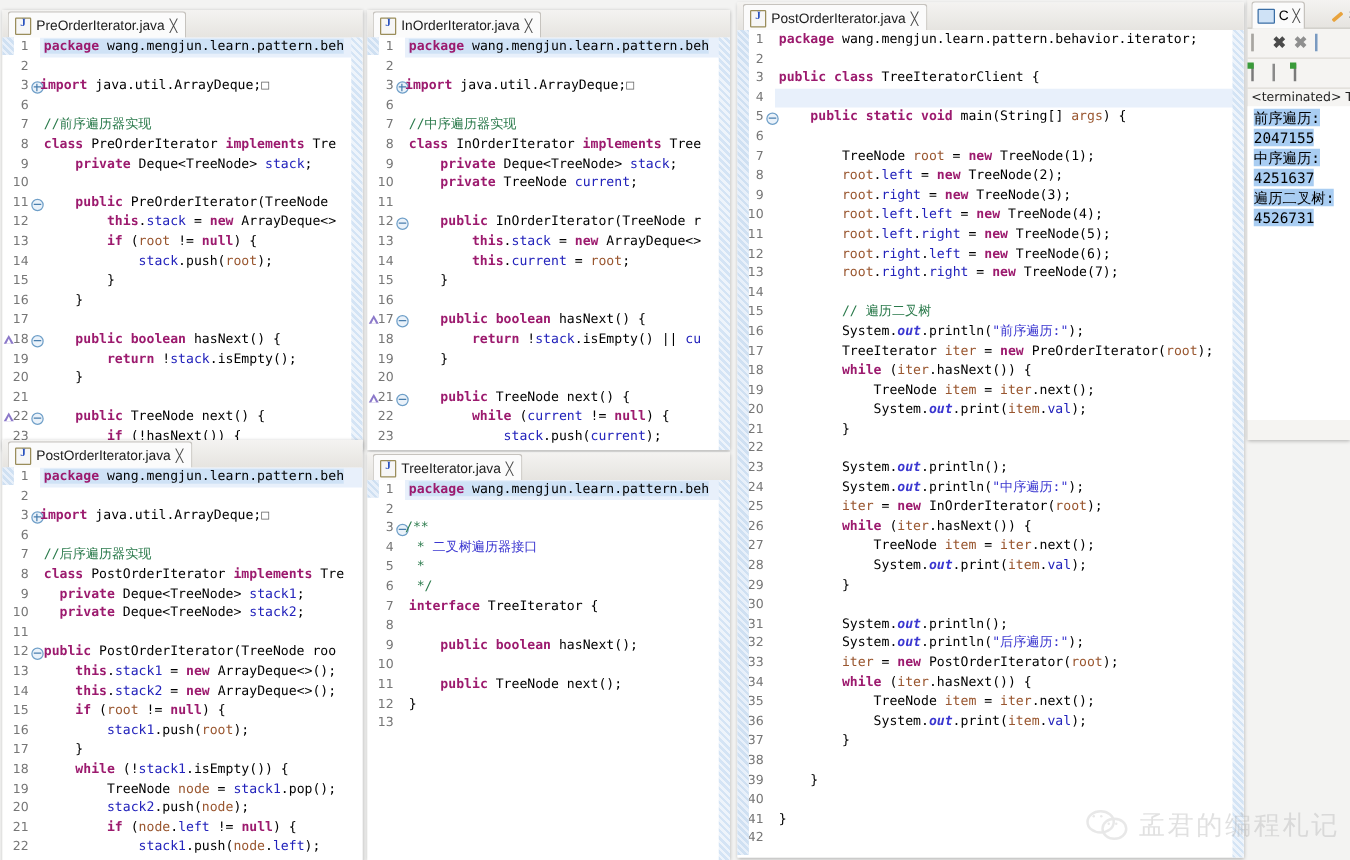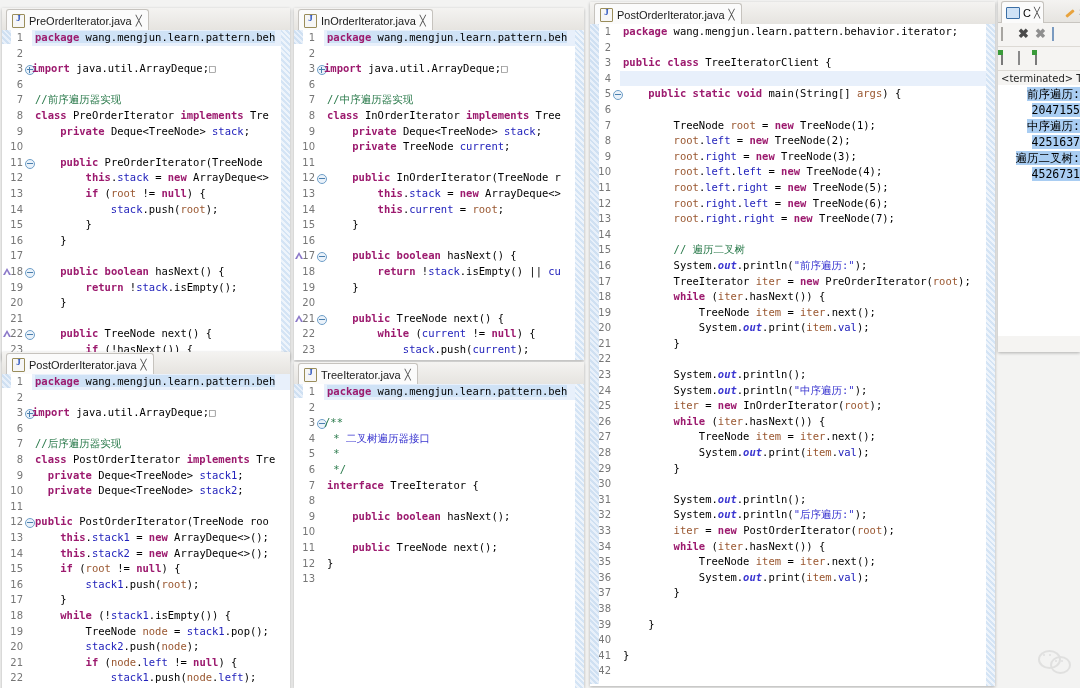--- a/index.html
+++ b/index.html
@@ -79,21 +79,21 @@
   .tbtn{width:13px;height:13px;position:relative;}
   .sq{width:9px;height:9px;background:#c9c7c2;border:1px solid #a7a5a1;}
   .xred{font-size:13px;font-weight:bold;color:#4a4a4a;line-height:11px;}
   .xgray{font-size:13px;font-weight:bold;color:#8f8f8f;line-height:11px;}
   .docicon{width:10px;height:12px;border:1px solid #7a9ac0;background:#eaf2fa;}
   .pinicon{width:13px;height:11px;border:1px solid #7a7a7a;background:#fff;position:relative;}
   .pinicon:after{content:"";position:absolute;right:-1px;top:-2px;width:5px;height:5px;background:#3a9b3a;}
   .termline{font-size:10px;color:#222;padding:2px 2px 1px 3px;white-space:nowrap;overflow:hidden;
      font-family:"DejaVu Sans",sans-serif;}
   .outline{font-family:"DejaVu Sans Mono","Liberation Mono",monospace;font-size:11.5px;
-     line-height:16px;padding-left:17px;white-space:nowrap;text-align:right;}
+     line-height:16px;padding-left:5px;white-space:nowrap;}
   .outline span{background:#a9cdf2;}
 
   
   #watermark{position:absolute;right:8px;bottom:14px;display:flex;align-items:center;gap:8px;
      opacity:.32;pointer-events:none;}
   #watermark .wmtext{font-family:"DejaVu Sans",sans-serif;font-size:21px;color:#a5a5a5;
      letter-spacing:2px;}
   .wmlogo{position:relative;width:34px;height:24px;}
   .wmlogo .b1,.wmlogo .b2{position:absolute;border:2px solid #b9b9b9;border-radius:50%;}
   .wmlogo .b1{left:0;top:0;width:19px;height:15px;}
@@ -216,15 +216,16 @@
 
   <div id="watermark">
     <span class="wmlogo">
       <span class="b1"></span>
         <span class="b2"></span>
       <i style="left:5px;top:4px;"></i>
         <i style="left:11px;top:4px;"></i>
       <i style="left:17px;top:10px;"></i>
         <i style="left:23px;top:10px;"></i>
     </span>
+    <span class="wmtext">孟君的编程札记</span>
   </div>
 
 </div>
 
 </body></html>

